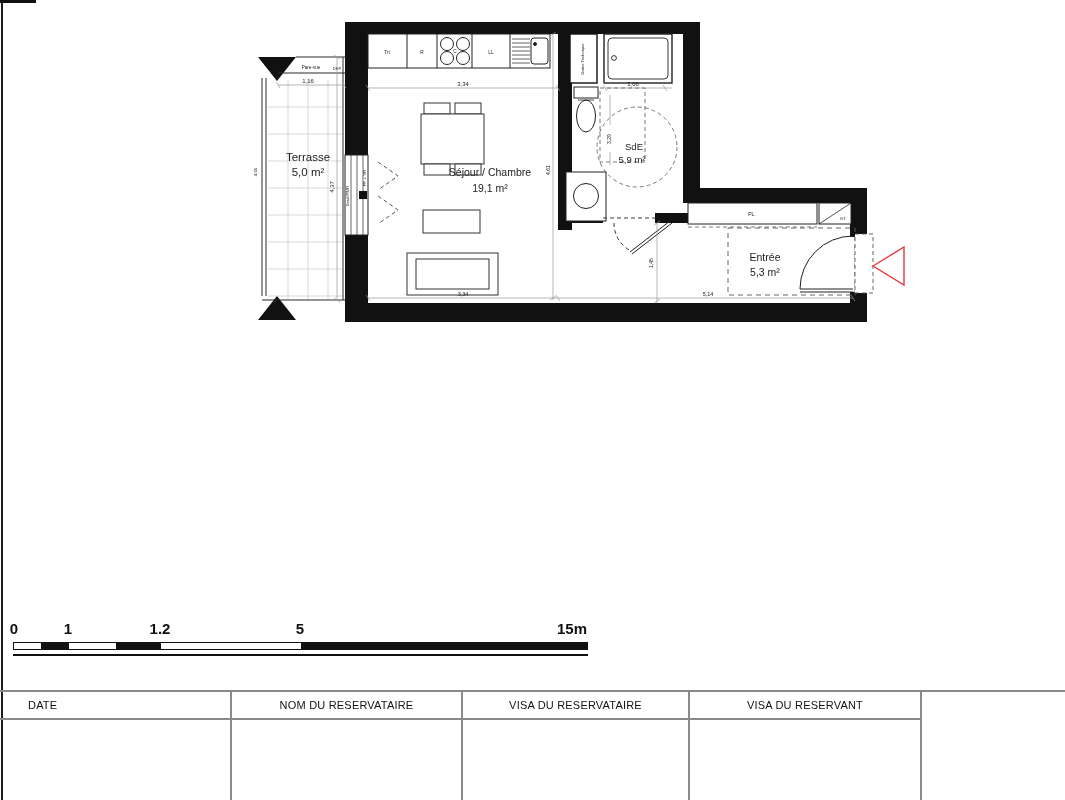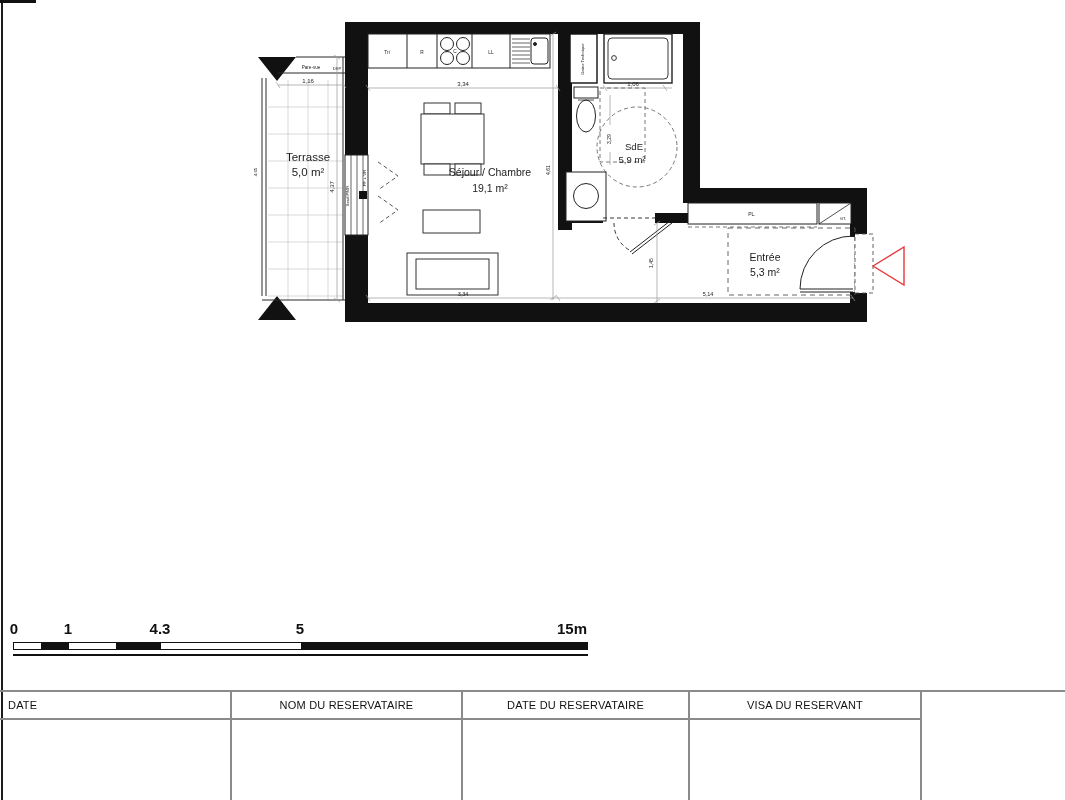--- a/index.html
+++ b/index.html
@@ -22,21 +22,21 @@
   .scalebar .underline{position:absolute;left:13px;top:36px;width:575px;height:2px;background:#111;}
 
   
   .sheet-table{position:absolute;left:0;top:690px;width:1065px;height:110px;border-top:2px solid #8a8a8a;
                display:flex;box-sizing:border-box;}
   .sheet-col{box-sizing:border-box;height:110px;}
   .sheet-col.bordered{border-right:2px solid #8a8a8a;}
   .sheet-head{box-sizing:border-box;height:28px;border-bottom:2px solid #8a8a8a;display:flex;align-items:center;
               font-size:11px;color:#111;letter-spacing:.2px;}
   .sheet-head.centered{justify-content:center;}
-  .sheet-head.padded{padding-left:8px;}
+  .sheet-head.padded{padding-left:28px;}
 </style>
 </head>
 <body>
 
 <div id="canvas">
 
   <div class="page-left-border"></div>
   <div class="page-top-mark"></div>
 
   <svg id="plan" width="1065" height="650" viewBox="0 0 1065 650">
@@ -175,21 +175,21 @@
     <path stroke="#9a9a9a" stroke-width="0.7" fill="none" d="M657,223 V303 M654,225 l6,-4 M654,303 l6,-4
              M368,298 H853 M366,295 l4,6 M556,295 l4,6 M851,295 l4,6"></path>
     <text x="653" y="263" font-size="5" text-anchor="middle" transform="rotate(-90 653 263)">1,45</text>
     <text x="463" y="296" font-size="5.5" text-anchor="middle">3,34</text>
     <text x="708" y="296" font-size="5.5" text-anchor="middle">5,14</text>
   </svg>
 
   <div class="scalebar">
     <div class="lbl" style="left:14px">0</div>
     <div class="lbl" style="left:68px">1</div>
-    <div class="lbl" style="left:160px">4.3</div>
+    <div class="lbl" style="left:160px">1.2</div>
     <div class="lbl" style="left:300px">5</div>
     <div class="lbl" style="left:572px">15m</div>
     <div class="bar">
       <div class="seg" style="width:27px;background:#fff"></div>
       <div class="seg" style="width:28px;background:#111"></div>
       <div class="seg" style="width:47px;background:#fff"></div>
       <div class="seg" style="width:45px;background:#111"></div>
       <div class="seg" style="width:140px;background:#fff"></div>
       <div class="seg" style="flex:1;background:#111"></div>
     </div>
@@ -197,21 +197,21 @@
   </div>
 
   <div class="sheet-table">
     <div class="sheet-col bordered" style="width:232px">
       <div class="sheet-head padded">DATE</div>
     </div>
     <div class="sheet-col bordered" style="width:231px">
       <div class="sheet-head centered">NOM DU RESERVATAIRE</div>
     </div>
     <div class="sheet-col bordered" style="width:227px">
-      <div class="sheet-head centered">DATE DU RESERVATAIRE</div>
+      <div class="sheet-head centered">VISA DU RESERVATAIRE</div>
     </div>
     <div class="sheet-col bordered" style="width:232px">
       <div class="sheet-head centered">VISA DU RESERVANT</div>
     </div>
     <div class="sheet-col" style="flex:1"></div>
   </div>
 
 </div>
 
 </body></html>

